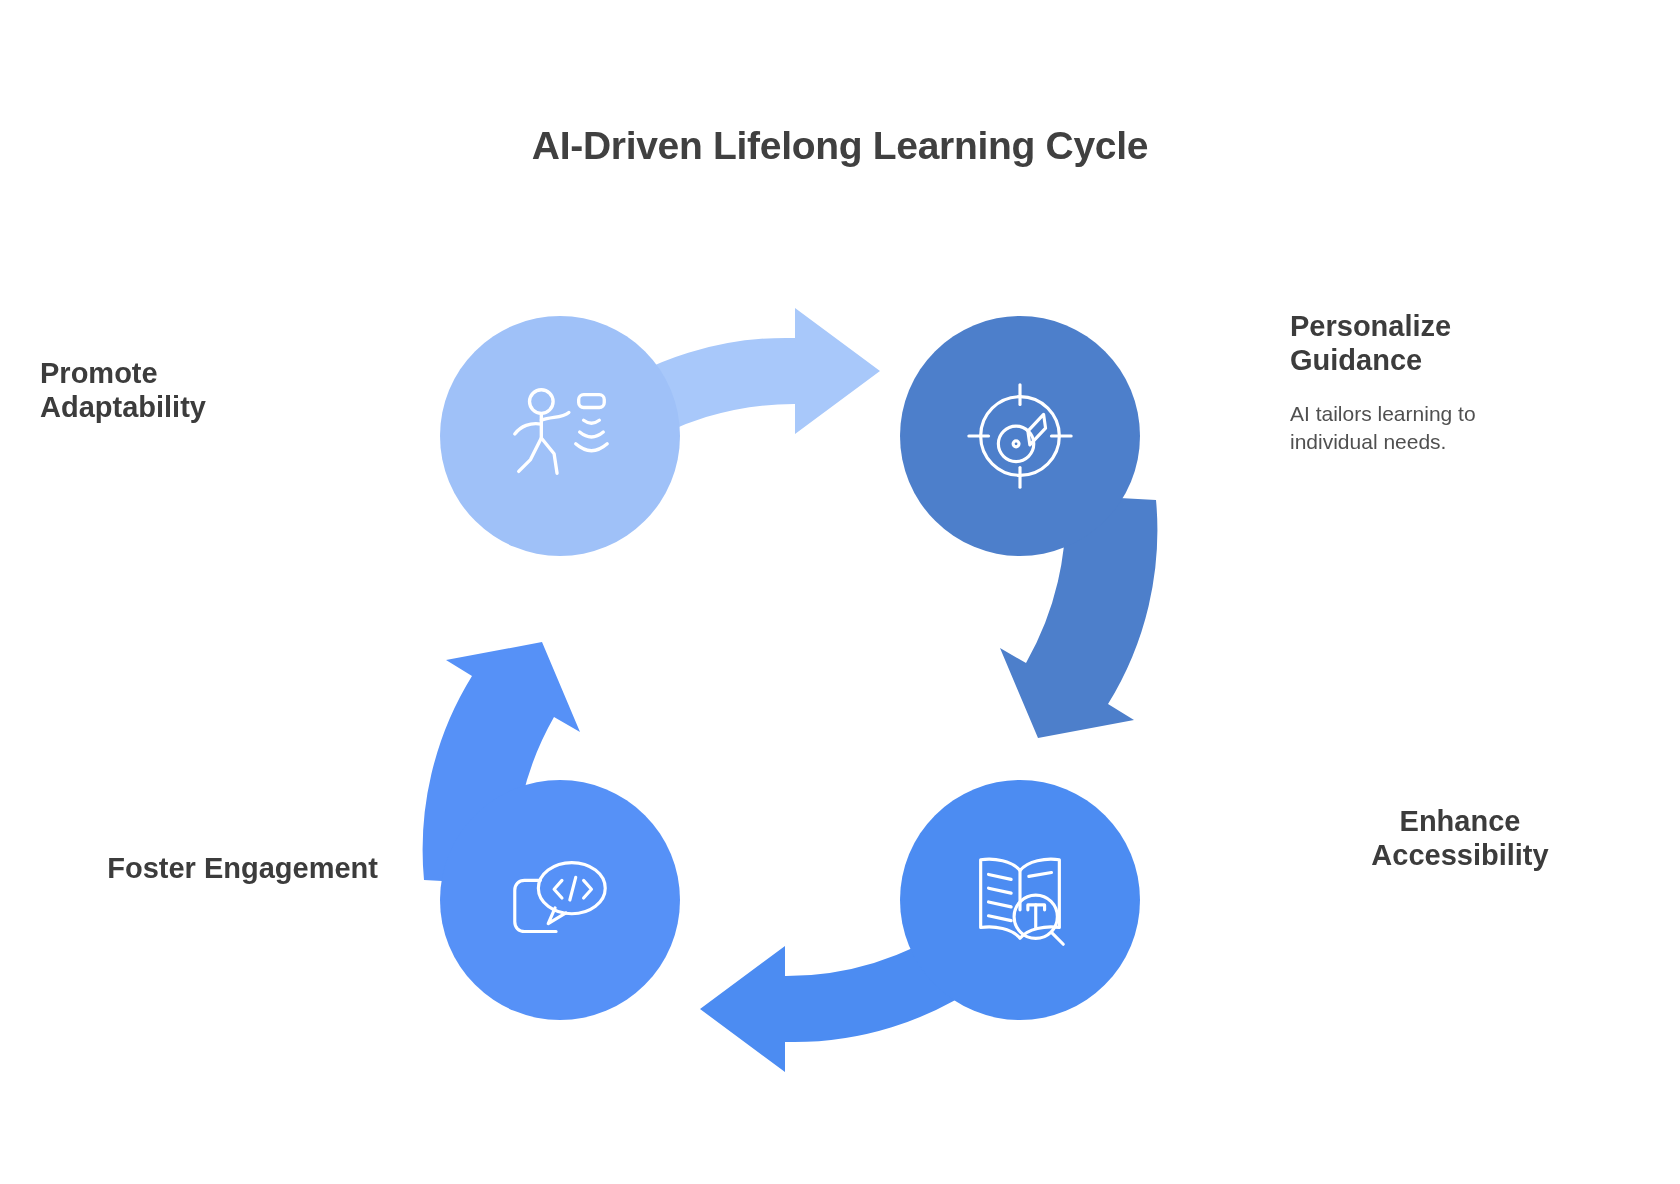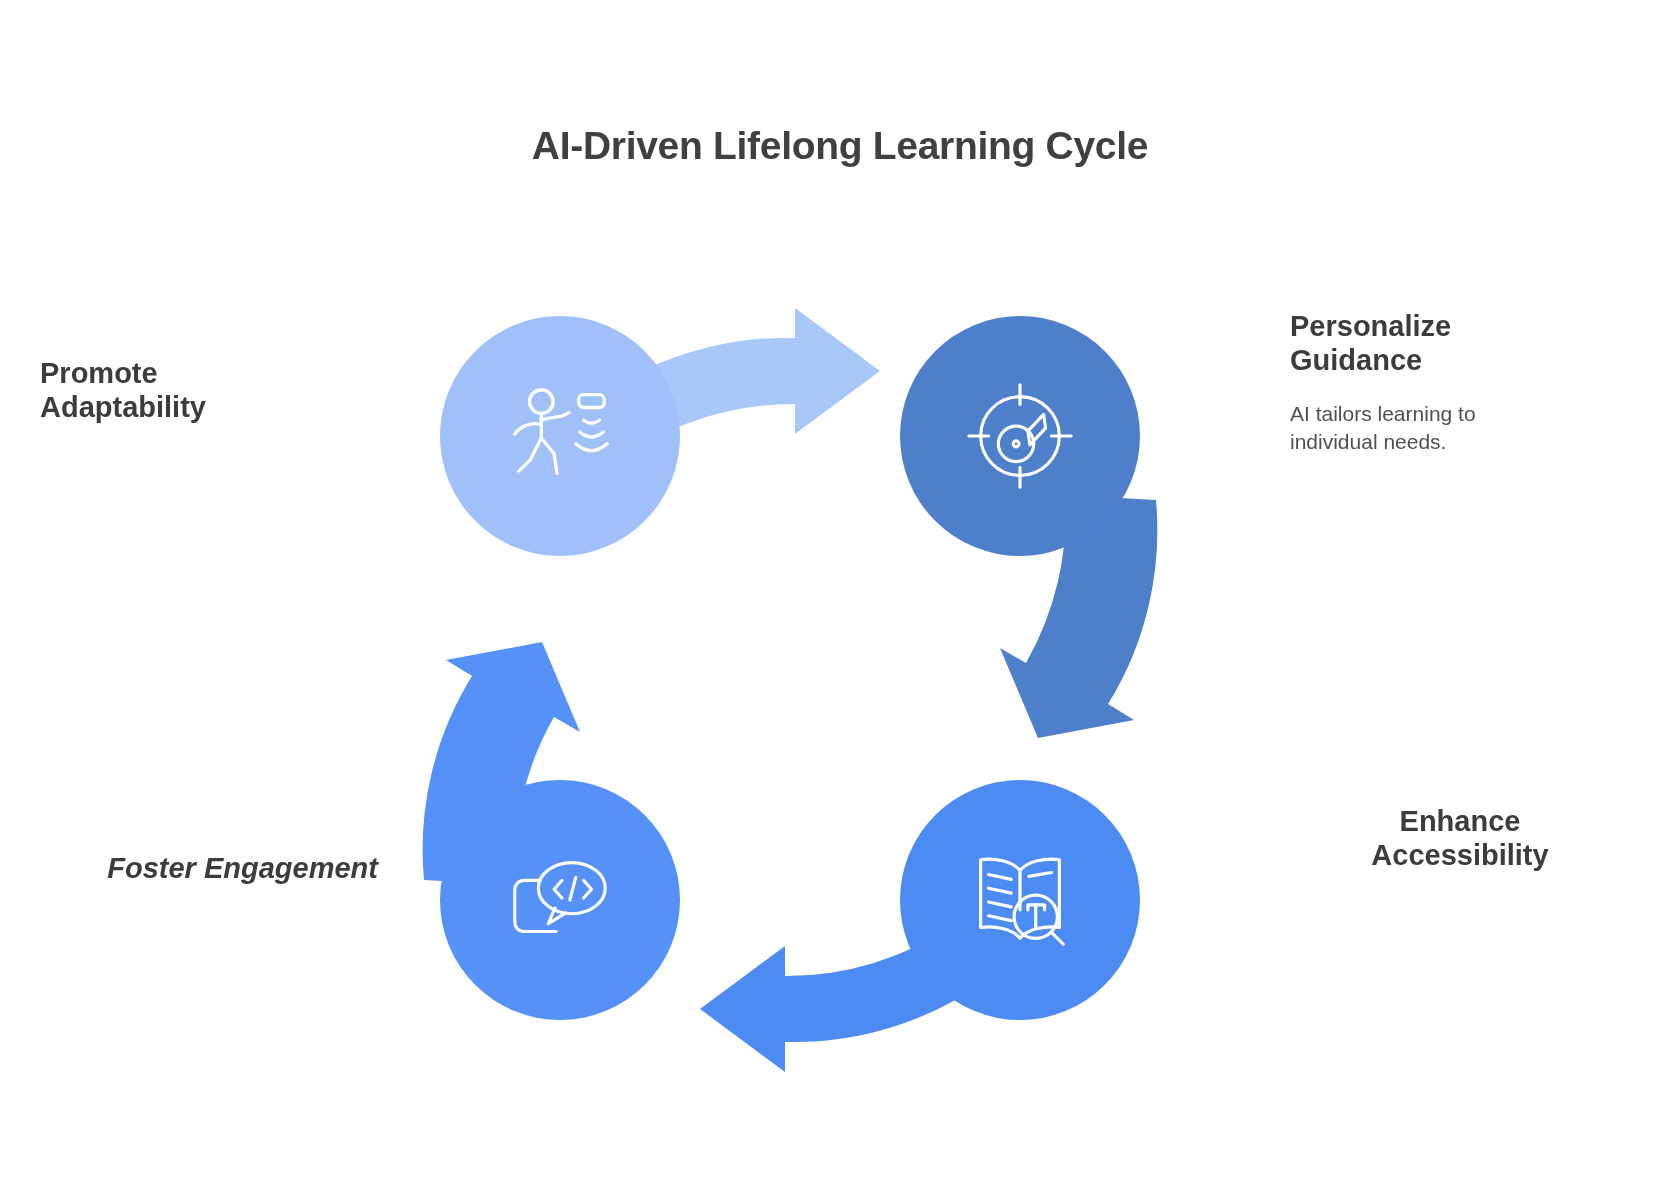--- a/index.html
+++ b/index.html
@@ -93,21 +93,20 @@
     margin: 0;
     white-space: pre-line;
   }
   #text-promote-adaptability {
     left: 40px; top: 310px;
     margin-top: 47px;
   }
   #text-foster-engagement {
     left: 38px; top: 852px;
     text-align: right;
-    font-style: italic;
   }
   #text-foster-engagement .block-title { white-space: nowrap; }
   #text-personalize-guidance {
     left: 1290px; top: 310px;
     text-align: left;
   }
   #text-enhance-accessibility {
     left: 1290px; top: 805px;
     text-align: center;
   }

